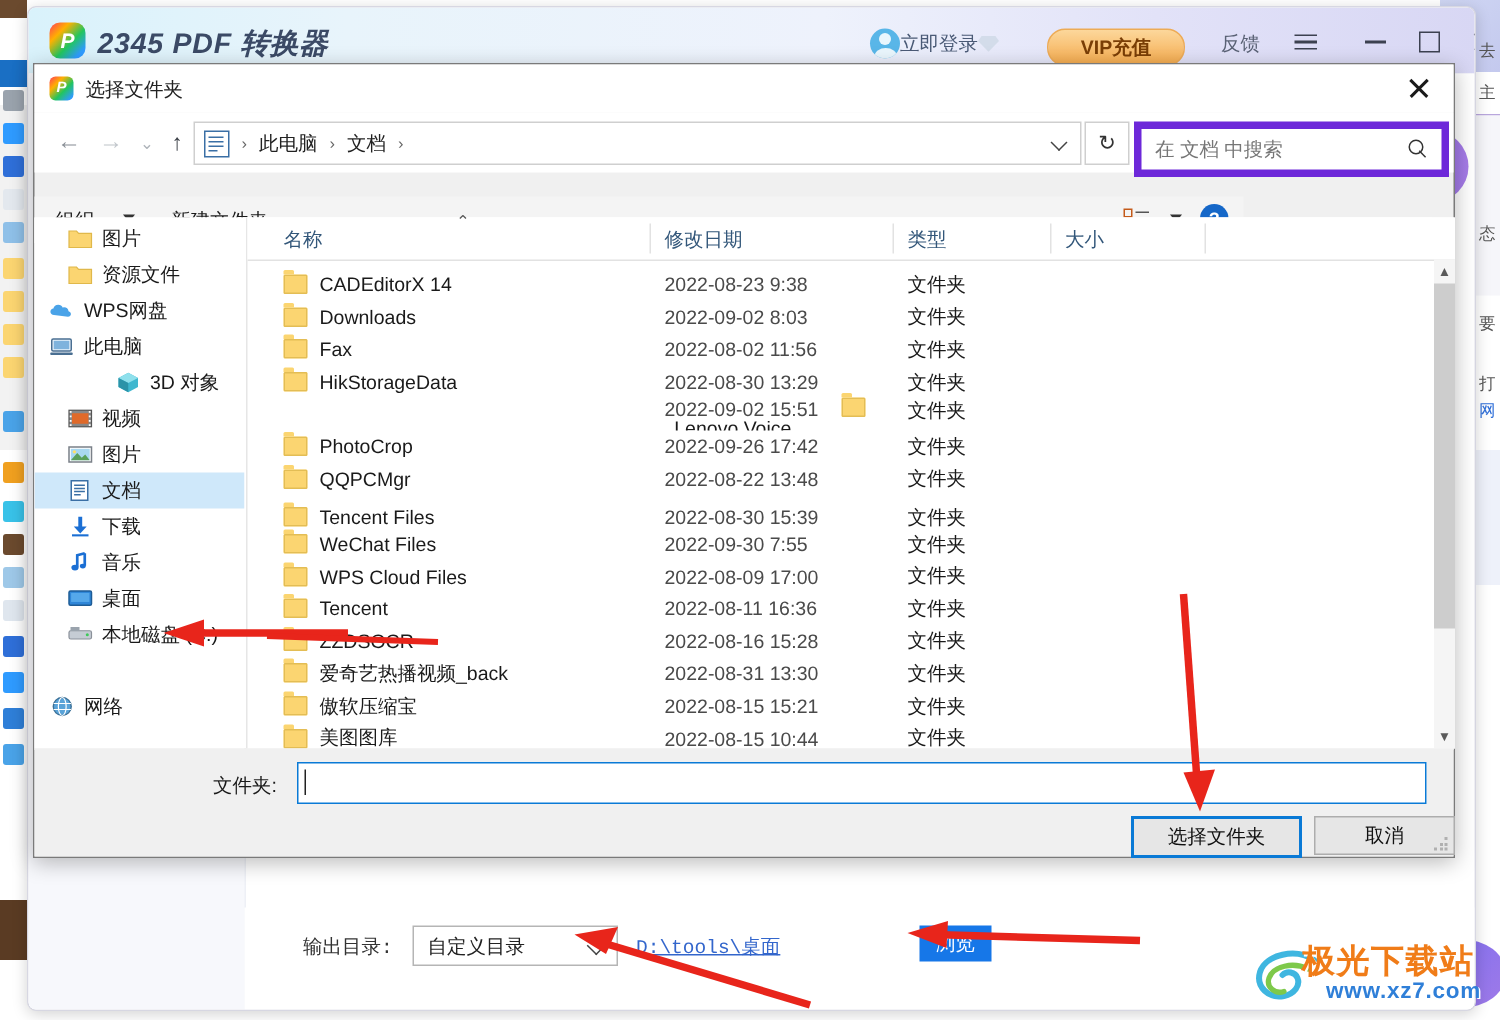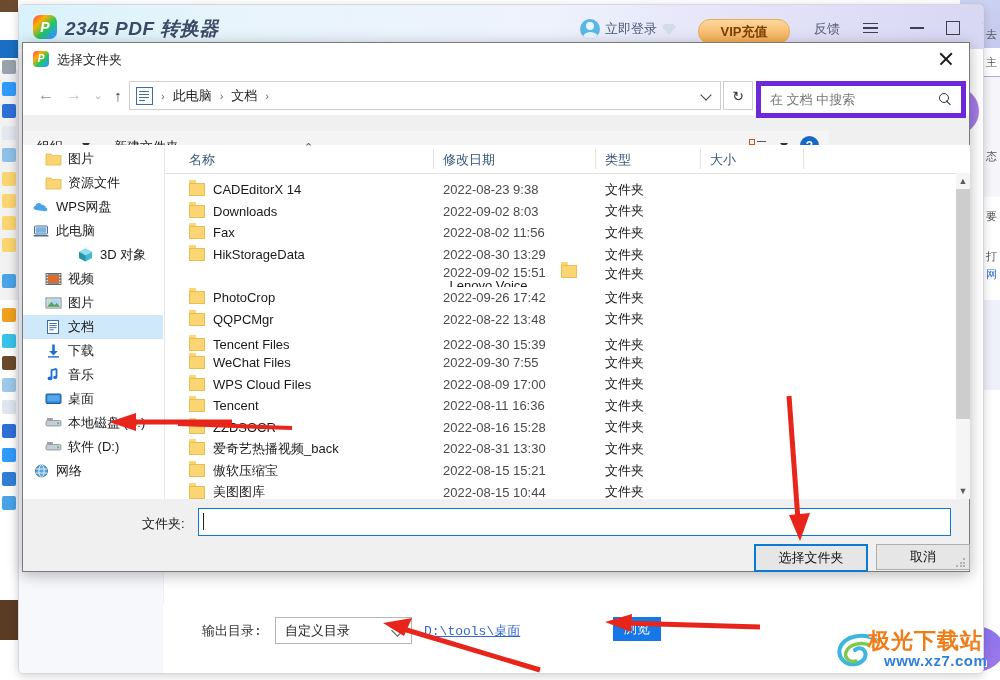--- a/index.html
+++ b/index.html
@@ -30,21 +30,21 @@
     overflow:hidden;}
   #app-titlebar{position:absolute;left:0;top:0;width:964px;height:44px;
     background:linear-gradient(to right,#d9f2fb 0%,#e8f4fb 22%,#eef2fc 55%,#e2e2f8 78%,#d8d7f4 100%);
     border-bottom:1px solid #e6e6f2;}
   .app-logo{position:absolute;left:14px;top:10px;width:24px;height:24px;border-radius:7px;
     background:linear-gradient(135deg,#ff3b5c 0%,#ffb000 28%,#22c55e 58%,#2f9bff 85%);
     display:flex;align-items:center;justify-content:center;}
   .app-logo span{color:#fff;font-weight:bold;font-size:14px;font-style:italic;line-height:1;}
   .app-brand{position:absolute;left:46px;top:11px;font-size:19px;font-weight:bold;font-style:italic;
     color:#3b4a66;letter-spacing:.5px;white-space:nowrap;}
-  .tb-login{position:absolute;left:561px;top:14px;display:flex;align-items:center;gap:5px;}
+  .tb-login{position:absolute;left:561px;top:14px;display:flex;align-items:center;}
   .tb-avatar{width:20px;height:20px;border-radius:50%;background:#59b6e8;position:relative;overflow:hidden;}
   .tb-avatar::before{content:"";position:absolute;left:6px;top:3px;width:8px;height:8px;border-radius:50%;background:#eaf6fd;}
   .tb-avatar::after{content:"";position:absolute;left:2.5px;top:12.5px;width:15px;height:11px;border-radius:50% 50% 0 0;background:#eaf6fd;}
   .tb-login-text{font-size:13px;color:#4a5a76;}
   .tb-diamond{width:14px;height:11px;background:#cfd9e6;
     clip-path:polygon(20% 0,80% 0,100% 35%,50% 100%,0 35%);opacity:.85;}
   .tb-vip{position:absolute;left:679px;top:14px;width:90px;height:23px;border-radius:12px;
     background:linear-gradient(to bottom,#fcd79b,#f5ab4e);border:1px solid #eda martin;
     border:1px solid #edab56;display:flex;align-items:center;justify-content:center;}
   .tb-vip span{font-size:13px;color:#7a3e06;font-weight:bold;}
@@ -473,29 +473,20 @@
         </div>
         <div class="tree-item" style="top: 266px;">
           <span style="flex: 0 0 auto; display: inline-block; width: 22px; height: 1px;"></span>
           <span class="ti-ico"><svg width="17" height="16" viewBox="0 0 17 16">
               <rect x="1" y="5.5" width="15" height="5.5" rx="1.2" fill="#c5ccd4" stroke="#8a9099" stroke-width=".8"></rect>
               <rect x="2" y="3" width="6" height="2.6" fill="#9aa3ad"></rect>
               <circle cx="13.2" cy="8.2" r="1" fill="#3ec95a"></circle>
             </svg></span>
           <span>本地磁盘 (C:)</span>
         </div>
-        <div class="tree-item" style="top: 290px;">
-          <span style="flex: 0 0 auto; display: inline-block; width: 22px; height: 1px;"></span>
-          <span class="ti-ico"><svg width="17" height="16" viewBox="0 0 17 16">
-              <rect x="1" y="5.5" width="15" height="5.5" rx="1.2" fill="#c5ccd4" stroke="#8a9099" stroke-width=".8"></rect>
-              <rect x="2" y="3" width="6" height="2.6" fill="#9aa3ad"></rect>
-              <circle cx="13.2" cy="8.2" r="1" fill="#3ec95a"></circle>
-            </svg></span>
-          <span>软件 (D:)</span>
-        </div>
         <div class="tree-item" style="top: 314px;">
           <span style="flex: 0 0 auto; display: inline-block; width: 10px; height: 1px;"></span>
           <span class="ti-ico"><svg width="17" height="16" viewBox="0 0 17 16">
               <circle cx="8.5" cy="8" r="6" fill="#5aa3d8" stroke="#3a6f96" stroke-width=".9"></circle>
               <ellipse cx="8.5" cy="8" rx="2.6" ry="6" fill="none" stroke="#fff" stroke-width=".8"></ellipse>
               <path d="M2.7 6h11.6M2.7 10h11.6" stroke="#fff" stroke-width=".8"></path>
             </svg></span>
           <span>网络</span>
         </div>
       </div>

